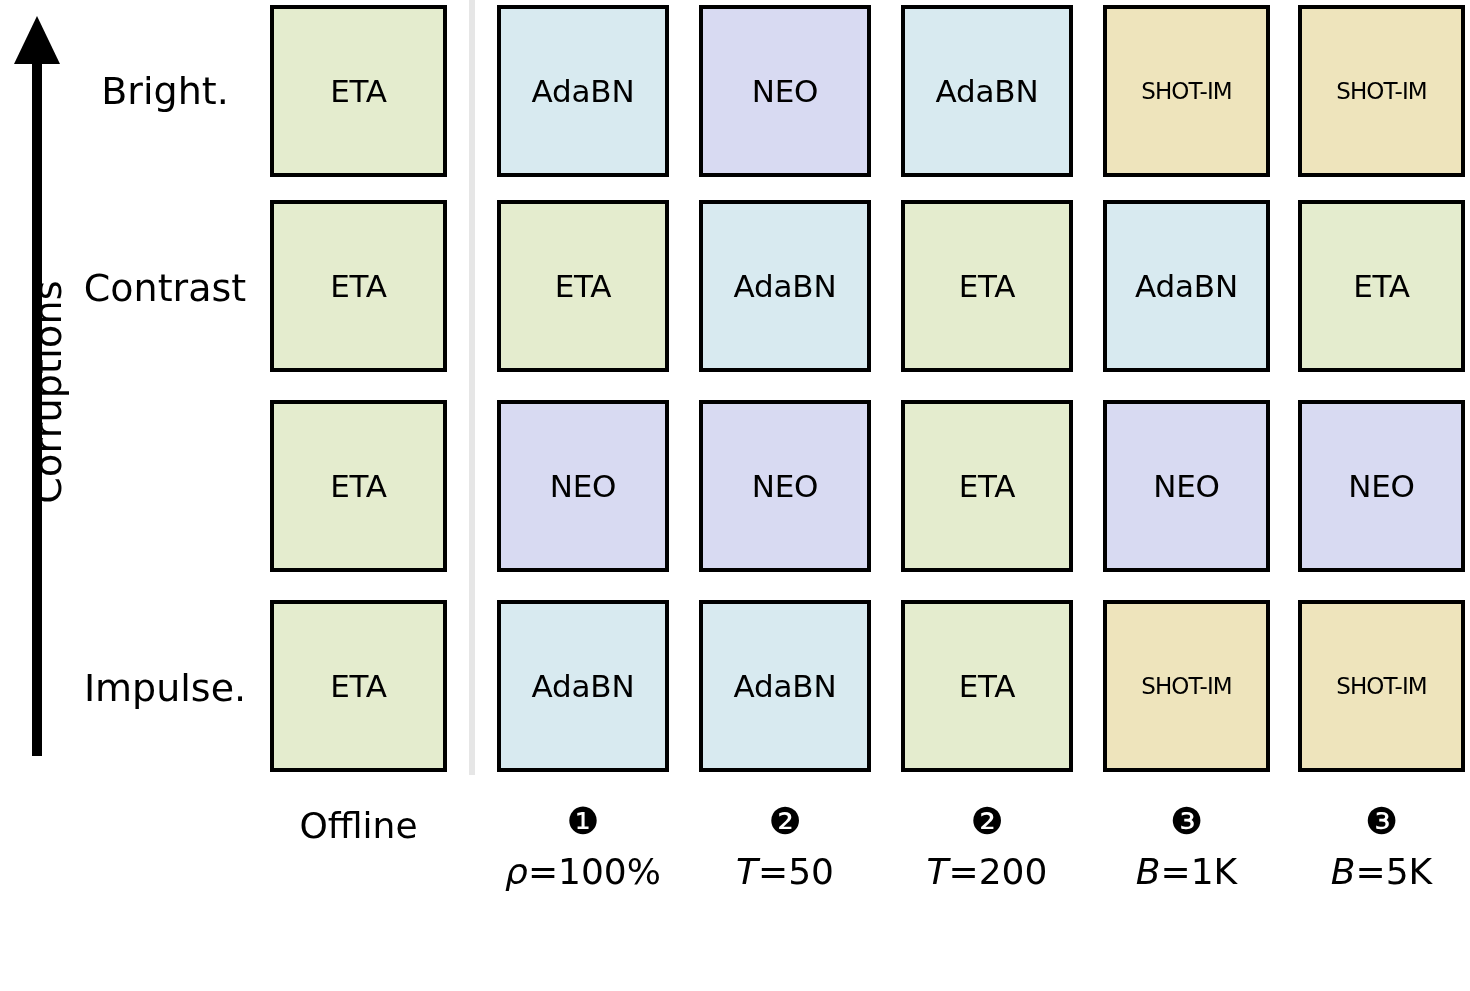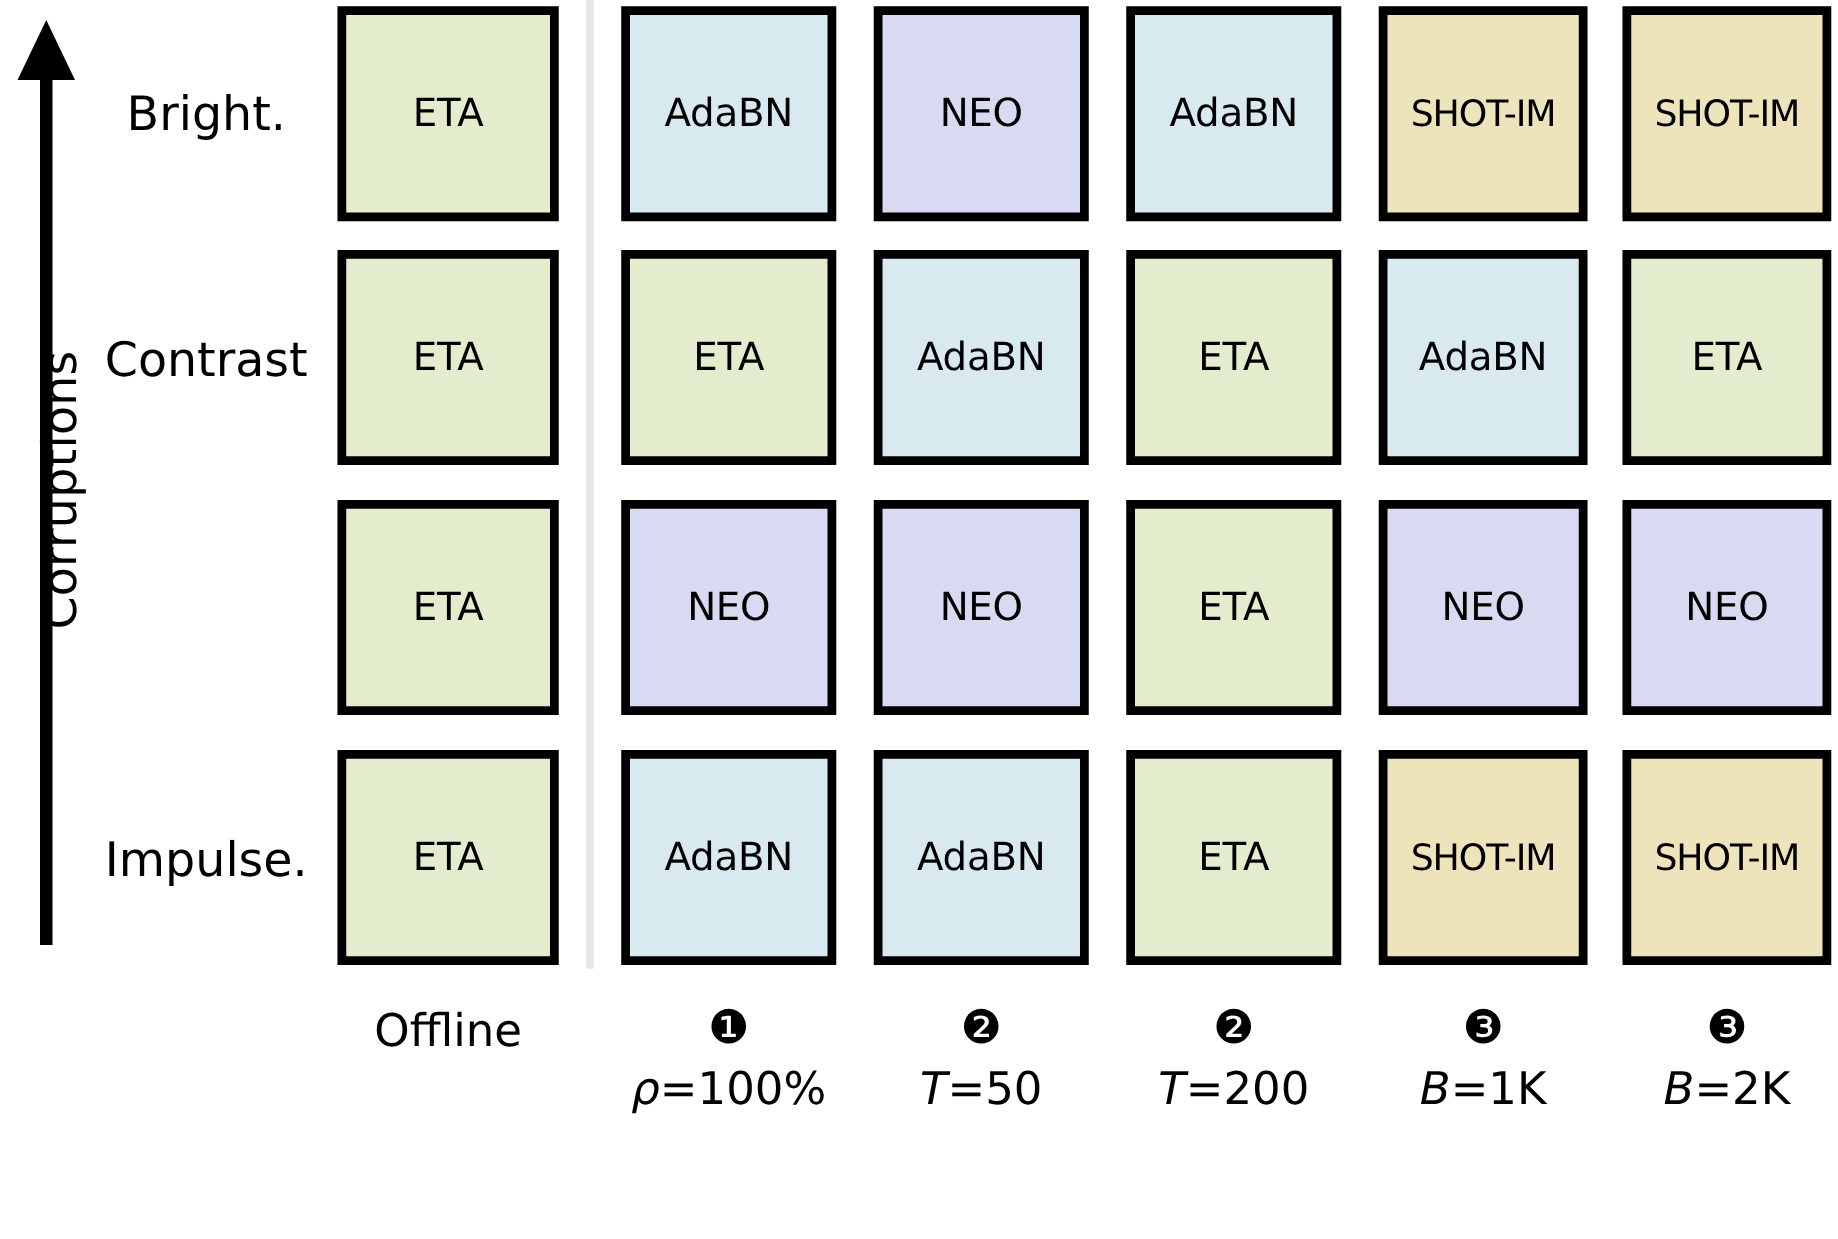--- a/index.html
+++ b/index.html
@@ -49,30 +49,30 @@
     width: 190px;
     text-align: center;
     font-size: 38px;
     white-space: nowrap;
   }
 
   
   .cell {
     position: absolute;
     box-sizing: border-box;
-    border: 7px solid #8b5cf6;
+    border: 4px solid #8b5cf6;
     display: flex;
     align-items: center;
     justify-content: center;
     font-size: 31px;
     line-height: 1;
     letter-spacing: -0.2px;
     white-space: nowrap;
   }
-  .cell.narrowtext { font-size: 29px; letter-spacing: -0.9px; }
+  .cell.narrowtext { font-size: 23px; letter-spacing: -0.9px; }
 
   
   .separator {
     position: absolute;
     background: #e6e6e6;
   }
 
   
   .col-foot {
     position: absolute;
@@ -224,18 +224,18 @@
       <div class="col-foot" style="left: 881px; width: 212px; top: 803px;">
         <div class="foot-badge">❷</div>
         <div class="foot-param"><span>T</span><span class="up">=200</span></div>
       </div>
       <div class="col-foot" style="left: 1083px; width: 207px; top: 803px;">
         <div class="foot-badge">❸</div>
         <div class="foot-param"><span>B</span><span class="up">=1K</span></div>
       </div>
       <div class="col-foot" style="left: 1278px; width: 207px; top: 803px;">
         <div class="foot-badge">❸</div>
-        <div class="foot-param"><span>B</span><span class="up">=2K</span></div>
+        <div class="foot-param"><span>B</span><span class="up">=5K</span></div>
       </div>
     </div>
 
 
 </div>
 
 </body></html>

